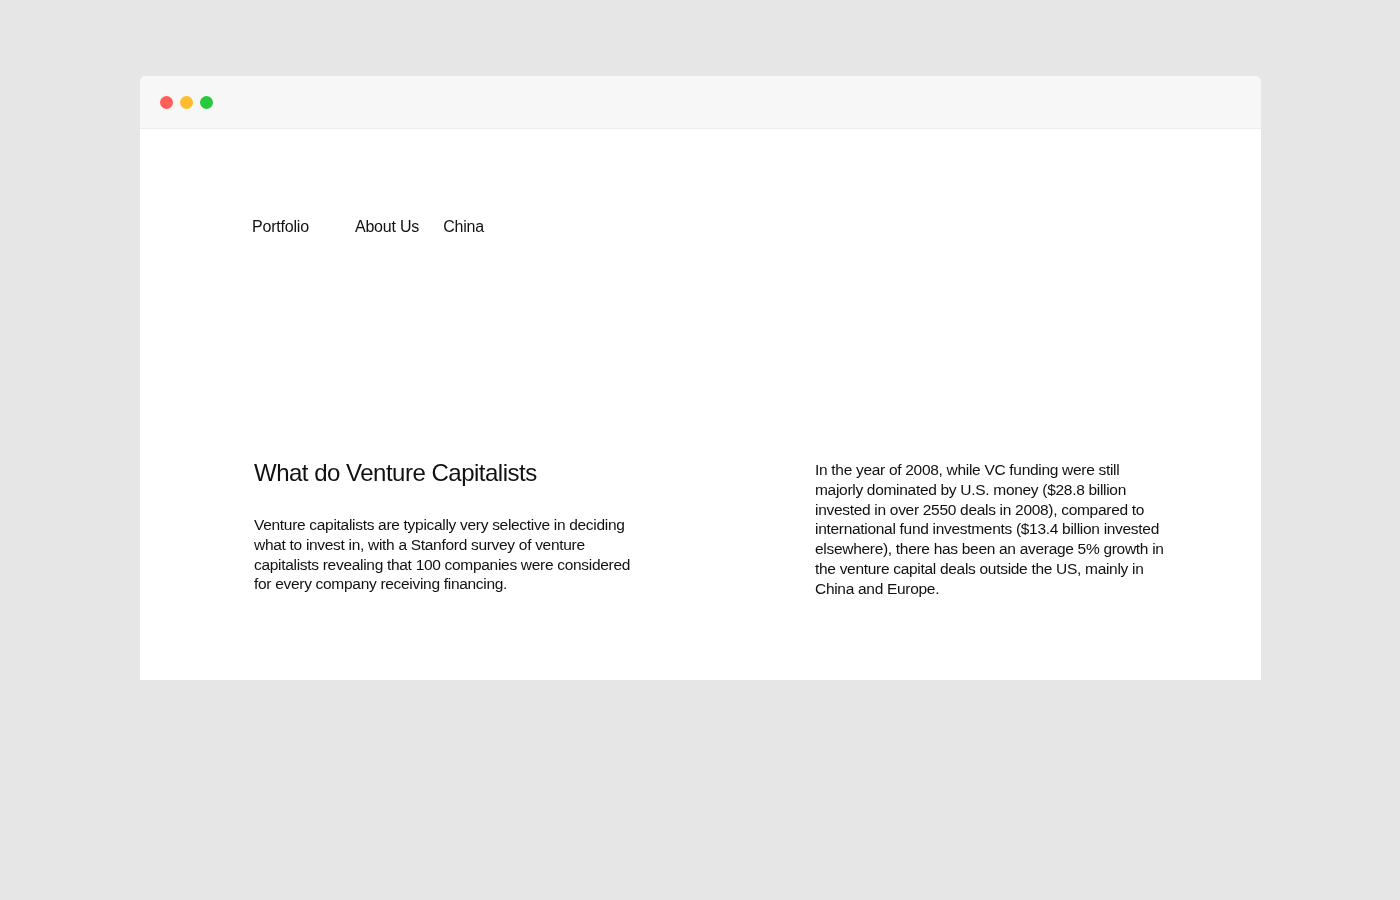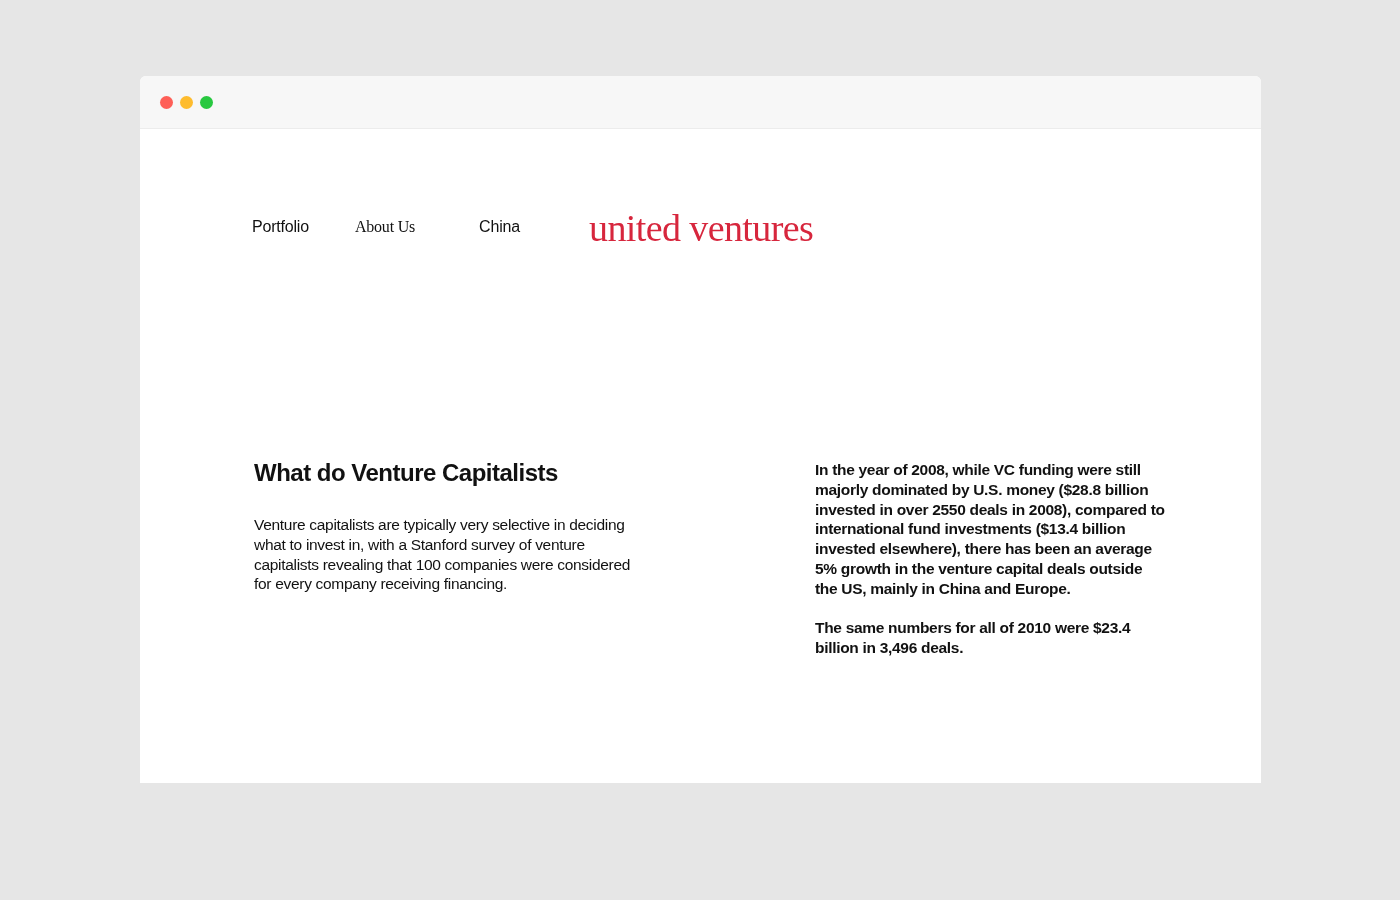--- a/index.html
+++ b/index.html
@@ -13,21 +13,21 @@
       position: relative;
       overflow: hidden;
       font-family: "Liberation Sans", "DejaVu Sans", sans-serif;
       color: #111;
     }
     .window {
       position: absolute;
       left: 140px;
       top: 76px;
       width: 1121px;
-      height: 707px;
+      height: 604px;
       background: #ffffff;
       border-radius: 6px 6px 0 0;
       overflow: hidden;
     }
     .titlebar {
       position: absolute;
       left: 0;
       top: 0;
       width: 100%;
       height: 52px;
@@ -54,21 +54,21 @@
     }
     .nav a {
       font-size: 16px;
       color: #111;
       text-decoration: none;
       letter-spacing: -0.2px;
       display: inline-block;
       cursor: pointer;
     }
     .nav a.n0 { margin-right: 46px; }
-    .nav a.n1 { margin-right: 64px; font-family: Liberation Serif, serif; }
+    .nav a.n1 { margin-right: 24px; }
 
     .logo {
       position: absolute;
       left: 449px;
       top: 130px;
       font-family: "Liberation Serif", "DejaVu Serif", serif;
       font-size: 38px;
       letter-spacing: -0.6px;
       line-height: 44px;
       cursor: pointer;
@@ -77,39 +77,38 @@
 
     .left-col {
       position: absolute;
       left: 114px;
       top: 382px;
       width: 380px;
     }
     .headline {
       margin: 0;
       font-size: 24px;
-      font-weight: bold;
+      font-weight: normal;
       line-height: 29px;
       letter-spacing: -0.5px;
       color: #111;
     }
     .intro {
       margin: 28px 0 0 0;
       font-size: 15.5px;
       line-height: 19.8px;
       letter-spacing: -0.3px;
       color: #111;
     }
 
     .right-col {
       position: absolute;
       left: 675px;
       top: 384px;
       width: 350px;
-      font-weight: bold;
     }
     .right-col p {
       margin: 0 0 19.8px 0;
       font-size: 15.5px;
       line-height: 19.8px;
       letter-spacing: -0.3px;
       color: #111;
     }
   </style>
 </head>
@@ -121,26 +120,24 @@
     <span class="dot yellow" style="background: rgb(254, 188, 46);"></span>
     <span class="dot green" style="background: rgb(40, 200, 64);"></span>
   </div>
 
   <nav class="nav">
     <a class="n0">Portfolio</a>
     <a class="n1">About Us</a>
     <a class="n2">China</a>
   </nav>
 
-  <div class="logo" style="color: rgb(215, 38, 61);">united ventures</div>
 
   <section class="left-col">
     <h1 class="headline">
       <span>What do Venture Capitalists</span><br>
     </h1>
     <p class="intro">Venture capitalists are typically very selective in deciding what to invest in, with a Stanford survey of venture capitalists revealing that 100 companies were considered for every company receiving financing.</p>
   </section>
 
   <section class="right-col">
     <p>In the year of 2008, while VC funding were still majorly dominated by U.S. money ($28.8 billion invested in over 2550 deals in 2008), compared to international fund investments ($13.4 billion invested elsewhere), there has been an average 5% growth in the venture capital deals outside the US, mainly in China and Europe.</p>
-    <p>The same numbers for all of 2010 were $23.4 billion in 3,496 deals.</p>
   </section>
 </div>
 
 </body></html>

